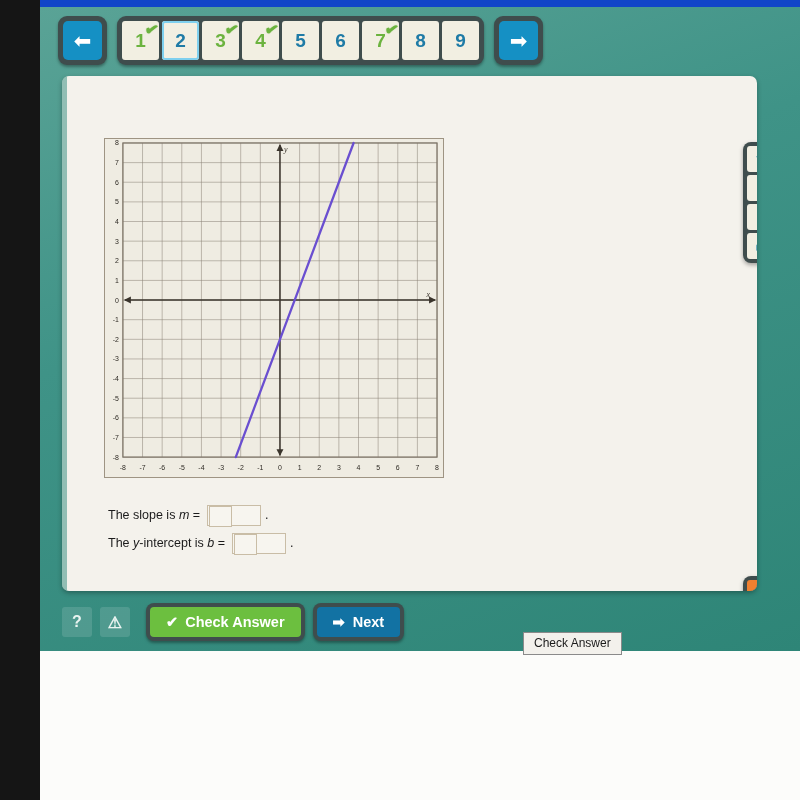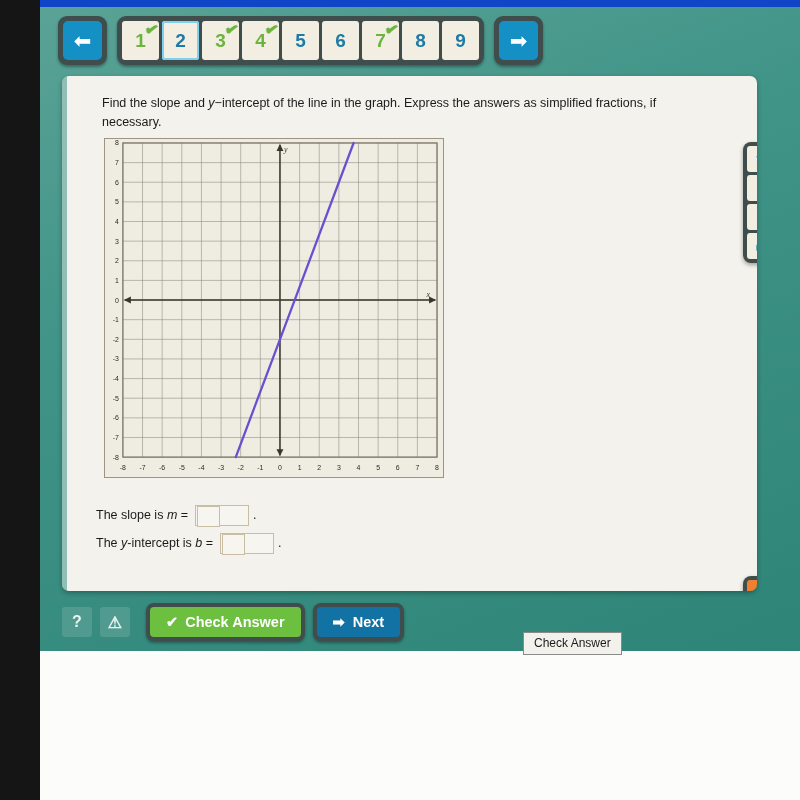--- a/index.html
+++ b/index.html
@@ -114,21 +114,21 @@
   .graph-wrap {
     position: absolute; left: 42px; top: 62px;
     width: 340px; height: 340px;
     background: #efece2;
     border: 1px solid #9e9483;
   }
   .graph-svg { display:block; width:100%; height:100%; }
 
   
   .answers {
-    position: absolute; left: 34px; top: 425px;
+    position: absolute; left: 46px; top: 425px;
     font-size: 12.5px; color: #1b1b1b;
   }
   .ans-row {
     display: flex; align-items: center;
     height: 28px;
   }
   .ans-label i { font-style: italic; }
   .ans-field {
     position: relative;
     width: 54px; height: 21px;
@@ -291,23 +291,20 @@
       <div class="arrow-btn">
         <div class="arrow-inner">
           <span class="arrow-glyph">➡</span>
         </div>
       </div>
     </div>
 
     <div class="card">
       <div class="card-stripe"></div>
 
-      <div class="question-text">
-        <span>Find the slope and </span><i>y</i><span>−intercept of the line in the graph. Express the answers as simplified fractions, if necessary.</span>
-      </div>
 
       <div class="graph-wrap">
         <svg class="graph-svg" viewBox="0 0 340 340">
           <g id="grid-layer">
               <rect x="18" y="4" width="316" height="316" fill="#efece2"></rect>
               <line x1="18" y1="4" x2="18" y2="320" stroke="#8b8276" stroke-width="0.7" opacity="0.75"></line>
               <line x1="37.75" y1="4" x2="37.75" y2="320" stroke="#8b8276" stroke-width="0.7" opacity="0.75"></line>
               <line x1="57.5" y1="4" x2="57.5" y2="320" stroke="#8b8276" stroke-width="0.7" opacity="0.75"></line>
               <line x1="77.25" y1="4" x2="77.25" y2="320" stroke="#8b8276" stroke-width="0.7" opacity="0.75"></line>
               <line x1="97" y1="4" x2="97" y2="320" stroke="#8b8276" stroke-width="0.7" opacity="0.75"></line>

